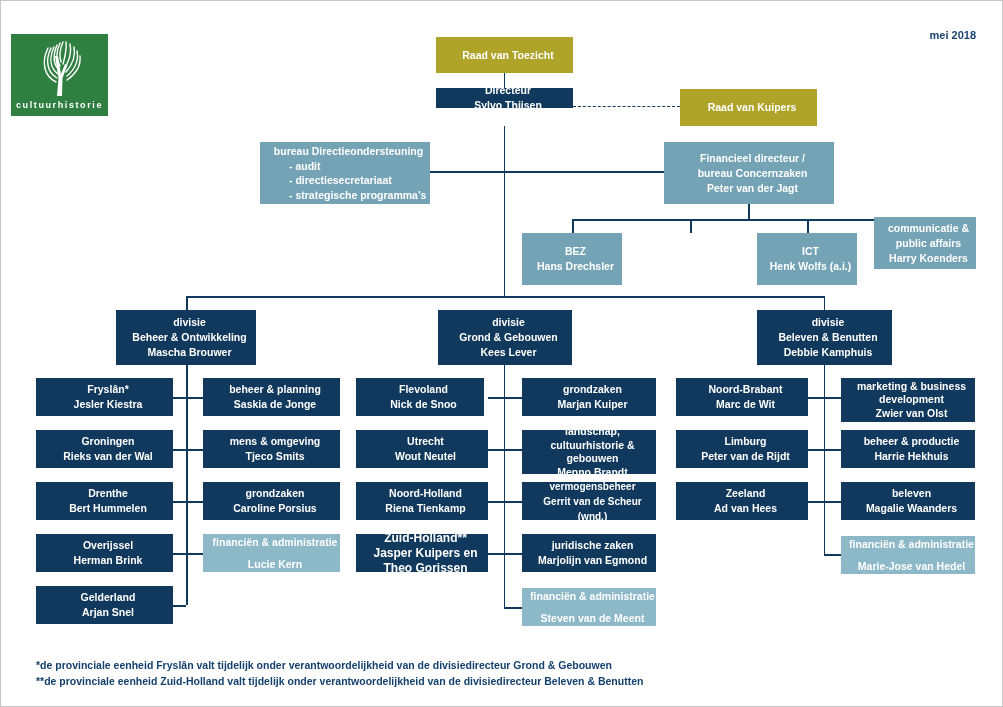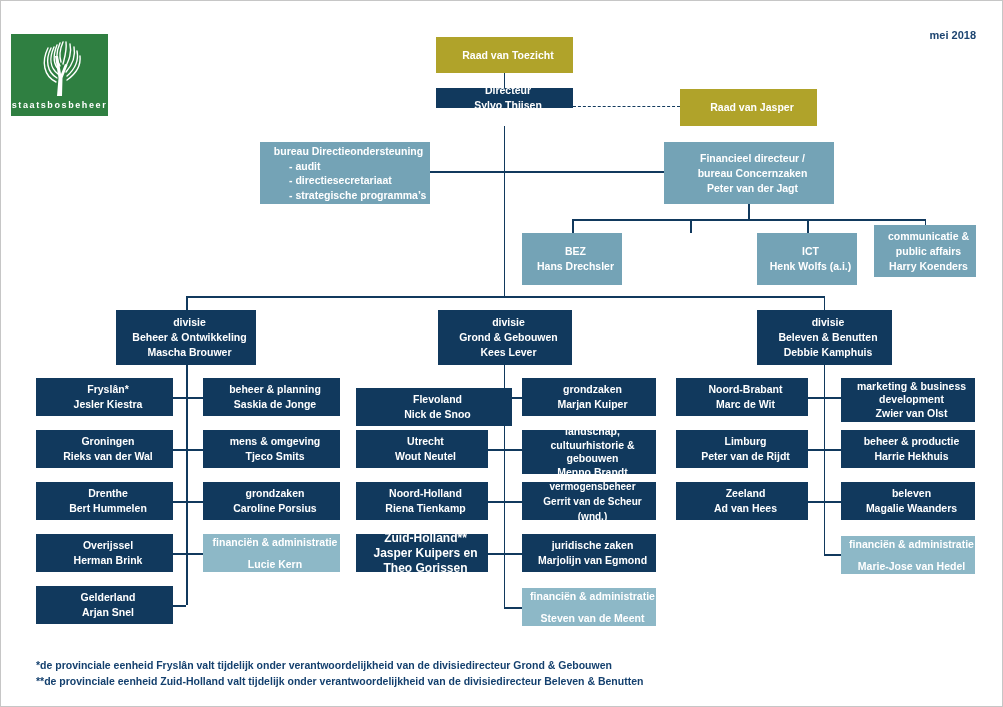--- a/index.html
+++ b/index.html
@@ -42,21 +42,21 @@
         <path d="M31,30 C27,24 27,16 31,7"></path>
         <path d="M32,26 C30,20 31,13 34,6"></path>
         <path d="M34,28 C36,20 38,14 37,6"></path>
         <path d="M36,32 C40,24 43,17 41,8"></path>
         <path d="M37,36 C43,29 47,21 45,11"></path>
         <path d="M38,40 C46,33 50,25 48,15"></path>
         <path d="M38,44 C48,37 52,29 51,20"></path>
       </g>
       <path d="M28,60 L29.5,42 L26,20 L29,20 L32,38 L36,28 L38.5,29 L33.5,42 L33,60 Z" fill="#ffffff"></path>
     </svg>
-    <div class="wordmark">staatsbosbeheer</div>
+    <div class="wordmark">cultuurhistorie</div>
   </div>
 
   <div class="date">mei 2018</div>
 
   <div class="vl" style="left:502.5px;top:72px;height:15px"></div>
   <div class="vl" style="left:502.5px;top:125px;height:170px"></div>
   <div class="dashed" style="left:572px;top:105px;width:107px"></div>
   <div class="hl" style="left:429px;top:170px;width:234px"></div>
   <div class="vl" style="left:747px;top:203px;height:15px"></div>
   <div class="hl" style="left:571px;top:218px;width:353.5px"></div>
@@ -103,21 +103,21 @@
   <div class="box olive" style="left:435px;top:36px;width:137px;height:36px">
     <span>Raad van Toezicht</span>
   </div>
 
   <div class="box navy" style="left:435px;top:87px;width:137px;height:20px">
     <span>Directeur</span>
     <span>Sylvo Thijsen</span>
   </div>
 
   <div class="box olive" style="left:679px;top:88px;width:137px;height:37px">
-    <span>Raad van Jasper</span>
+    <span>Raad van Kuipers</span>
   </div>
 
   <div class="box steel" style="left:259px;top:141px;width:170px;height:62px">
     <span>bureau Directieondersteuning</span>
     <div class="bureau-items">
       <div>- audit</div>
       <div>- directiesecretariaat</div>
       <div>- strategische programma’s</div>
     </div>
   </div>
@@ -129,21 +129,21 @@
   </div>
 
   <div class="box steel" style="left:521px;top:232px;width:100px;height:52px">
     <span>BEZ</span>
     <span>Hans Drechsler</span>
   </div>
   <div class="box steel" style="left:756px;top:232px;width:100px;height:52px">
     <span>ICT</span>
     <span>Henk Wolfs (a.i.)</span>
   </div>
-  <div class="box steel" style="left:873px;top:224px;width:102px;height:52px">
+  <div class="box steel" style="left:873px;top:216px;width:102px;height:52px">
     <span>communicatie &amp; public affairs</span>
     <span>Harry Koenders</span>
   </div>
 
   <div class="box navy" style="left:115px;top:309px;width:140px;height:55px">
     <span>divisie</span>
     <span>Beheer &amp; Ontwikkeling</span>
     <span>Mascha Brouwer</span>
   </div>
   <div class="box navy" style="left:437px;top:309px;width:134px;height:55px">
@@ -188,21 +188,21 @@
   </div>
   <div class="box navy" style="left:202px;top:481px;width:137px;height:38px">
     <span>grondzaken</span>
     <span>Caroline Porsius</span>
   </div>
   <div class="box lightblue" style="left:202px;top:533px;width:137px;height:38px">
     <span>financiën &amp; administratie</span>
     <span>Lucie Kern</span>
   </div>
 
-  <div class="box navy" style="left:355px;top:387px;width:156px;height:38px">
+  <div class="box navy" style="left:355px;top:377px;width:128px;height:38px">
     <span>Flevoland</span>
     <span>Nick de Snoo</span>
   </div>
   <div class="box navy" style="left:355px;top:429px;width:132px;height:38px">
     <span>Utrecht</span>
     <span>Wout Neutel</span>
   </div>
   <div class="box navy" style="left:355px;top:481px;width:132px;height:38px">
     <span>Noord-Holland</span>
     <span>Riena Tienkamp</span>

